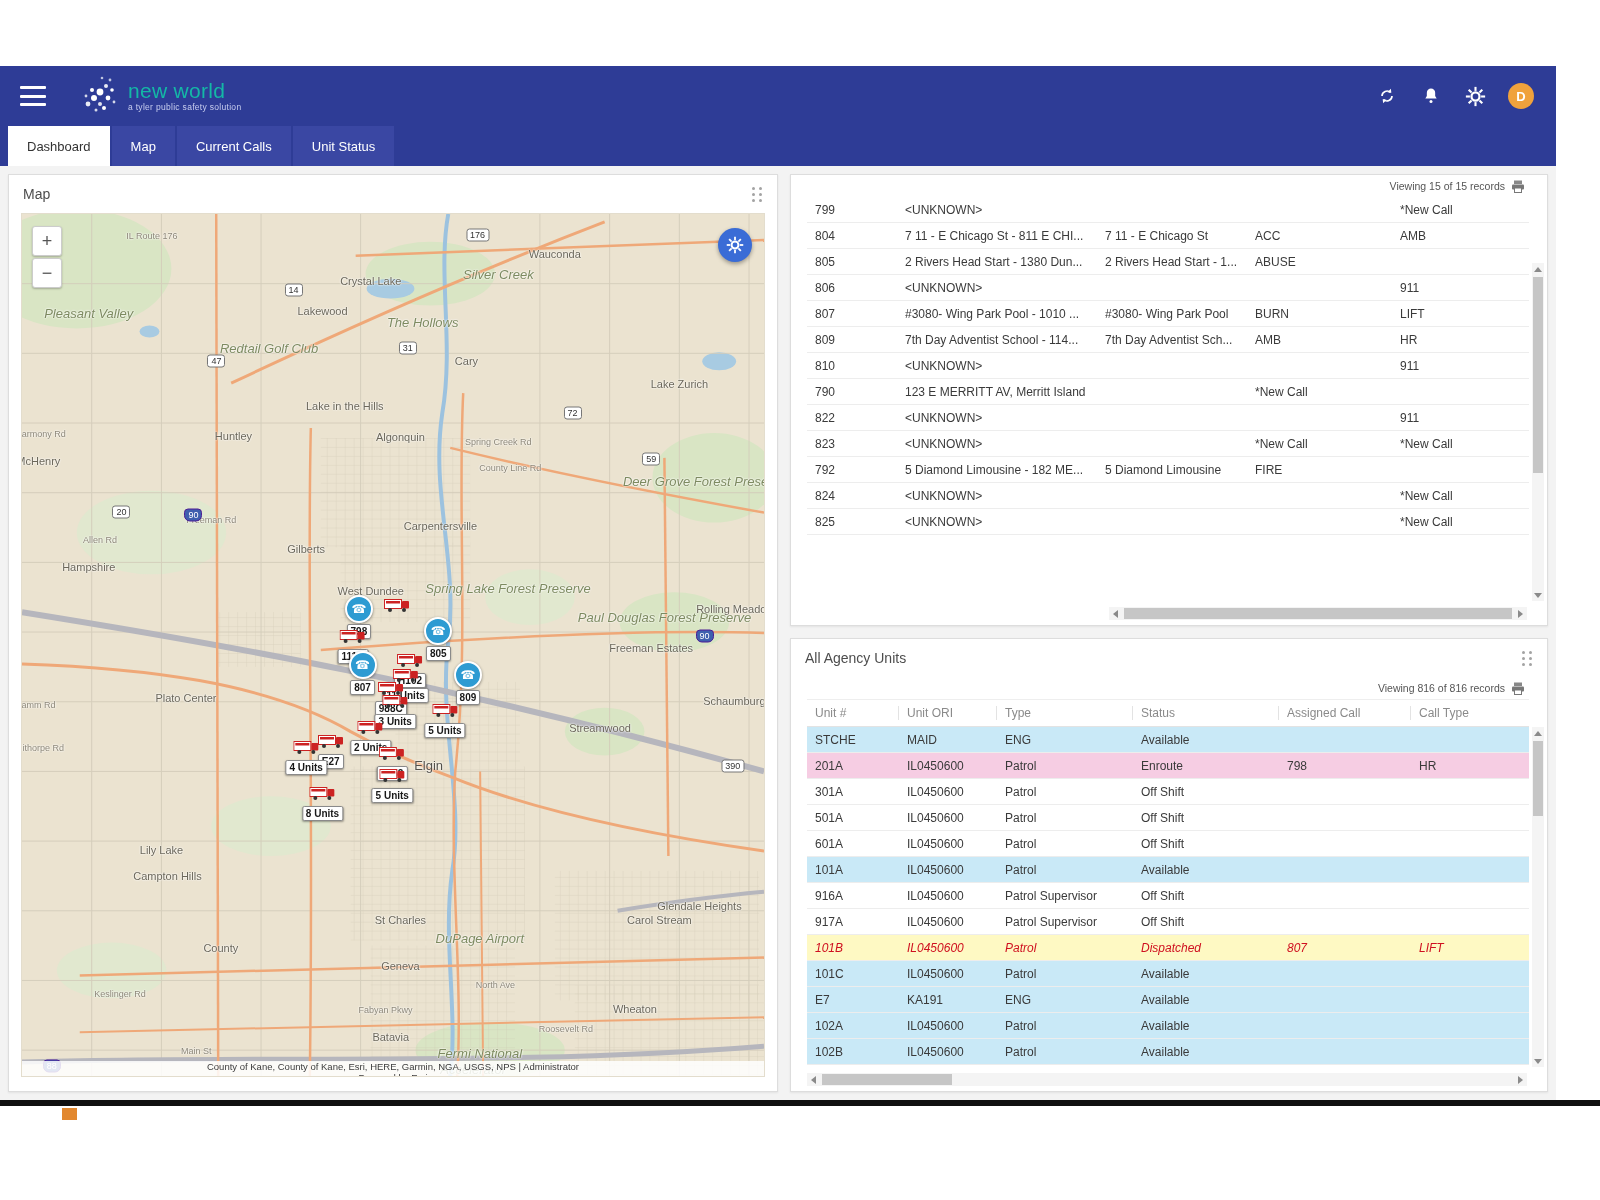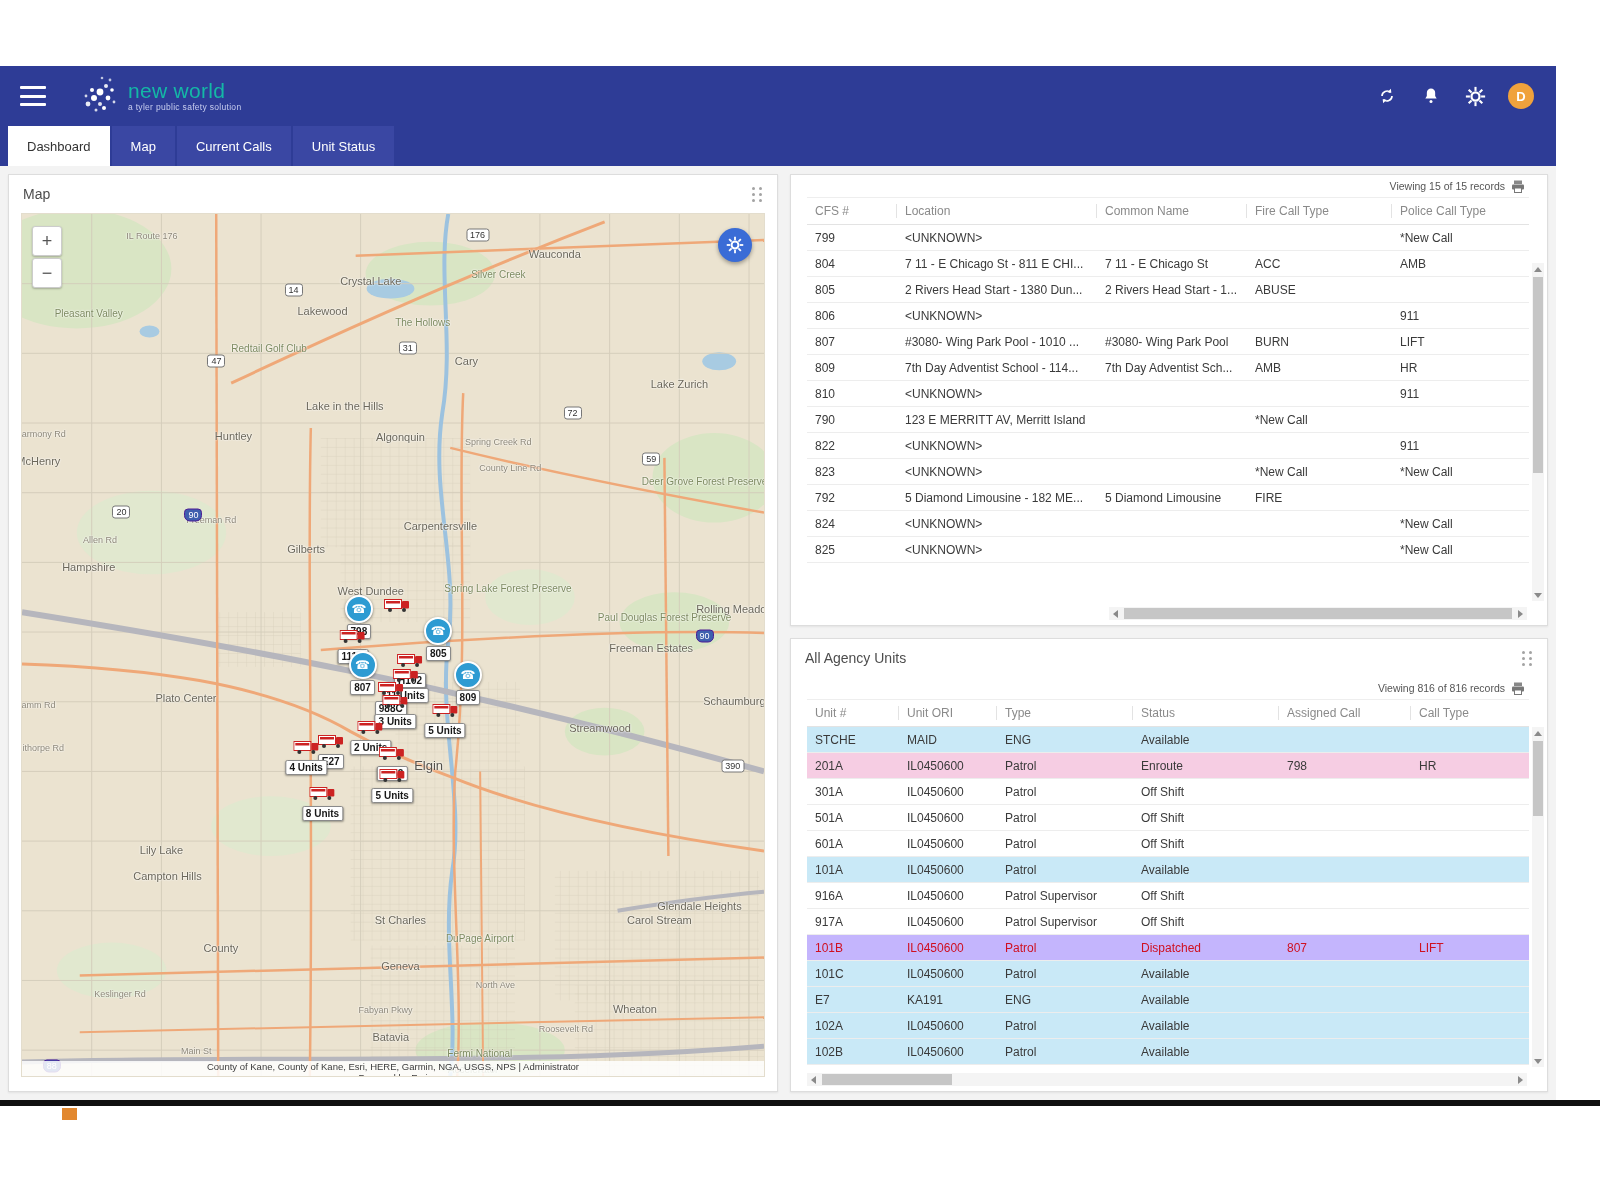--- a/index.html
+++ b/index.html
@@ -26,21 +26,21 @@
   .panel-head{height:38px;display:flex;align-items:center;padding:0 14px;font-size:14px;color:#4d4d4d;}
   .drag-handle{margin-left:auto;display:grid;grid-template-columns:4px 4px;grid-gap:3px;cursor:grab;}
   .drag-handle i{width:3px;height:3px;border-radius:50%;background:#a3a3a3;}
   
   .map-panel{width:770px;display:flex;flex-direction:column;}
   .map-body{flex:1;margin:0 12px 14px;position:relative;overflow:hidden;border:1px solid #e3ddcd;}
   .map-svg{position:absolute;left:0;top:0;width:100%;height:100%;}
   .map-layer{position:absolute;left:0;top:0;width:100%;height:100%;}
   .mlabel{position:absolute;transform:translate(-50%,-50%);white-space:nowrap;color:#6b675a;font-size:11px;text-shadow:0 0 2px #fff,0 0 2px #fff;}
   .l-city{font-size:13px;color:#53504a;}
-  .l-area{font-size:10px;color:#7d8a60;}
+  .l-area{font-size:13px;font-style:italic;color:#7d8a60;}
   .l-road{font-size:9px;color:#8d8778;}
   .shield{position:absolute;transform:translate(-50%,-50%);font-size:9px;line-height:11px;padding:0 3px;border-radius:3px;text-shadow:none;}
   .sh-state{background:#fff;border:1px solid #767676;color:#333;}
   .sh-interstate{background:#3e5fae;border:1px solid #4c1d95;color:#fff;border-radius:4px 4px 6px 6px;}
   .marker{position:absolute;transform:translate(-50%,-50%);display:flex;flex-direction:column;align-items:center;z-index:5;cursor:pointer;}
   .callcircle{width:24px;height:24px;border-radius:50%;background:#2d9bd2;border:2px solid #fff;box-shadow:0 1px 3px rgba(0,0,0,.45);color:#fff;font-size:12px;display:flex;align-items:center;justify-content:center;}
   .mchip{background:#fff;border:1px solid #8a8a8a;border-radius:2px;padding:0 3px;margin-top:1px;font-size:10px;font-weight:bold;color:#181818;line-height:13px;box-shadow:0 1px 2px rgba(0,0,0,.35);white-space:nowrap;}
   .zoomctl{position:absolute;left:10px;top:12px;z-index:8;display:flex;flex-direction:column;gap:2px;}
   .zoombtn{width:28px;height:28px;background:#fff;border:1px solid #ccc;border-radius:3px;box-shadow:0 1px 2px rgba(0,0,0,.25);font-size:18px;color:#555;display:flex;align-items:center;justify-content:center;cursor:pointer;}
   .map-fab{position:absolute;right:12px;top:14px;z-index:8;width:34px;height:34px;border-radius:50%;background:#3a6cd6;box-shadow:0 2px 4px rgba(0,0,0,.35);display:flex;align-items:center;justify-content:center;cursor:pointer;}
@@ -54,21 +54,21 @@
   .thead{display:grid;grid-template-columns:var(--cols);height:26px;align-items:center;color:#8a8a8a;font-size:12px;border-bottom:1px solid #e3e3e3;border-top:1px solid #eee;}
   .th{padding:0 8px;border-right:1px solid #e3e3e3;white-space:nowrap;overflow:hidden;cursor:pointer;}
   .th:last-child{border-right:none;}
   .tbody{flex:1;overflow:hidden;}
   .tr{display:grid;grid-template-columns:var(--cols);height:25px;align-items:center;border-bottom:1px solid #ededed;font-size:12px;color:#3a3a3a;cursor:pointer;}
   .td{padding:0 8px;white-space:nowrap;overflow:hidden;}
   .agency-view .table{--cols:90px 200px 150px 145px 1fr;}
   .agency-units .table{--cols:92px 98px 136px 146px 132px 1fr;}
   .row-available{background:#c9e9f7;}
   .row-enroute{background:#f6cde3;}
-  .row-dispatched{background:#c4b5fd;}
+  .row-dispatched{background:#fef9c3;font-style:italic;}
   .row-dispatched .td{color:#cf1020;}
   
   .vscroll{position:absolute;width:12px;right:3px;top:88px;bottom:24px;background:#f4f4f4;z-index:4;cursor:pointer;}
   .vthumb{position:absolute;left:1px;right:1px;background:#c6c6c6;}
   .varr{position:absolute;left:0;width:12px;height:12px;display:flex;align-items:center;justify-content:center;}
   .varr.up{top:0;} .varr.down{bottom:0;}
   .tri-up{width:0;height:0;border-left:4px solid transparent;border-right:4px solid transparent;border-bottom:5px solid #8a8a8a;}
   .tri-down{width:0;height:0;border-left:4px solid transparent;border-right:4px solid transparent;border-top:5px solid #8a8a8a;}
   .tri-left{width:0;height:0;border-top:4px solid transparent;border-bottom:4px solid transparent;border-right:5px solid #8a8a8a;}
   .tri-right{width:0;height:0;border-top:4px solid transparent;border-bottom:4px solid transparent;border-left:5px solid #8a8a8a;}
@@ -489,27 +489,20 @@
       <section class="panel agency-view" id="agency-view">
         <div class="viewing-row">
           <span>Viewing 15 of 15 records</span>
           <svg width="14" height="13" viewBox="0 0 14 13">
               <rect x="3" y="0.5" width="8" height="3.5" fill="#888"></rect>
               <rect x="1" y="4.5" width="12" height="5" rx="1" fill="#777"></rect>
               <rect x="3.5" y="8" width="7" height="4.5" fill="#fff" stroke="#777"></rect>
             </svg>
         </div>
         <div class="table">
-          <div class="thead">
-              <div class="th">CFS #</div>
-              <div class="th">Location</div>
-              <div class="th">Common Name</div>
-              <div class="th">Fire Call Type</div>
-              <div class="th">Police Call Type</div>
-            </div>
           <div class="tbody">
               <div class="tr">
                 <div class="td">799</div>
                 <div class="td">&lt;UNKNOWN&gt;</div>
                 <div class="td"></div>
                 <div class="td"></div>
                 <div class="td">*New Call</div>
               </div>
               <div class="tr">
                 <div class="td">804</div>

